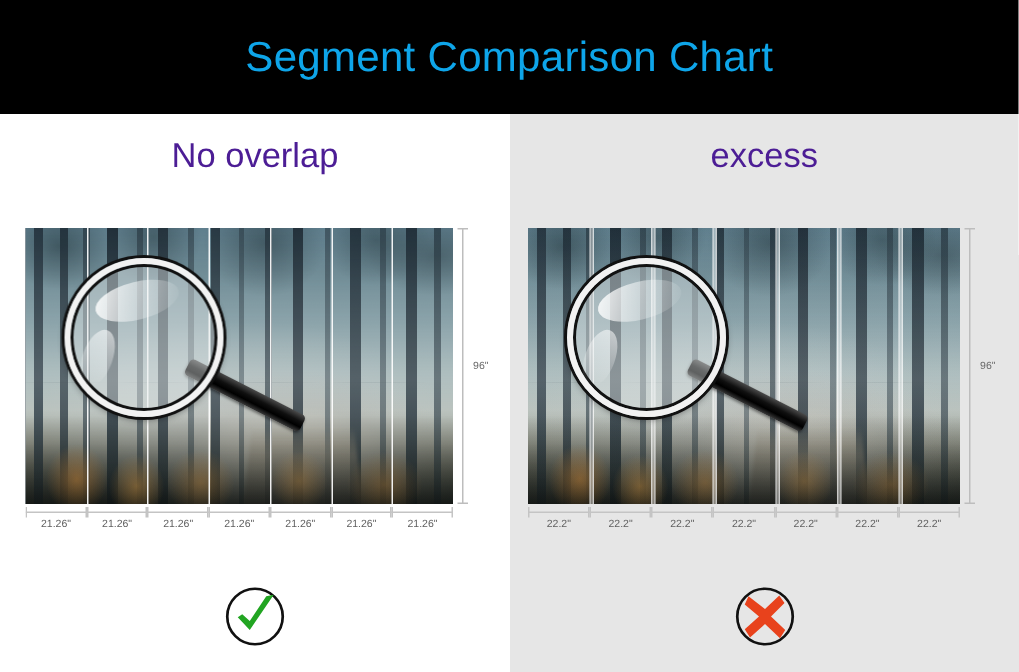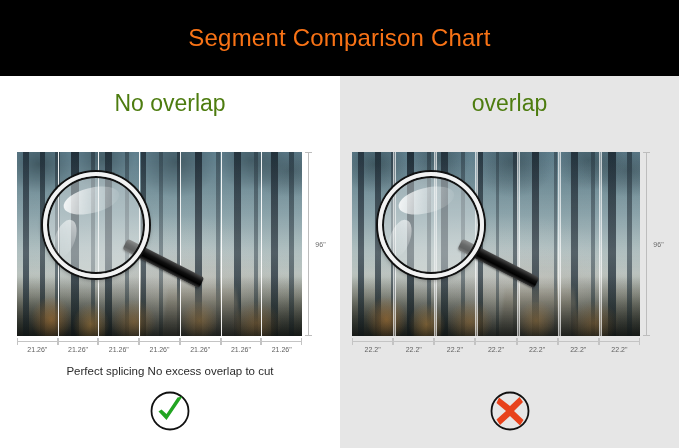--- a/index.html
+++ b/index.html
@@ -27,22 +27,22 @@
     left: 0;
     top: 0;
     width: 679px;
     height: 76px;
     background: #000000;
     display: flex;
     align-items: center;
     justify-content: center;
   }
   .title-text {
-    color: #f97316;
-    font-size: 24px;
+    color: #0ea5e9;
+    font-size: 28px;
     font-weight: 400;
     letter-spacing: 0.2px;
     line-height: 1;
     white-space: nowrap;
   }
 
   
   .panels {
     position: absolute;
     left: 0;
@@ -65,21 +65,21 @@
     background: #e6e6e6;
   }
 
   .panel-heading {
     position: absolute;
     top: 16px;
     left: 0;
     width: 100%;
     text-align: center;
     font-size: 23px;
-    color: #4d7c0f;
+    color: #4c1d95;
     font-weight: 400;
     line-height: 1;
   }
 
   
   .image-block {
     position: absolute;
     top: 76px;
     left: 17px;
     width: 285px;
@@ -438,34 +438,33 @@
           <div class="dim-label">21.26"</div>
         </div>
         <div class="dim-cell">
           <div class="hline"></div>
             <div class="tick-l"></div>
             <div class="tick-r"></div>
           <div class="dim-label">21.26"</div>
         </div>
       </div>
 
-      <div class="caption">Perfect splicing No excess overlap to cut</div>
 
       <div class="status-icon">
         <svg viewBox="0 0 46 46" xmlns="http://www.w3.org/2000/svg">
           <circle cx="23" cy="23" r="18.5" fill="none" stroke="#111111" stroke-width="1.8"></circle>
           <path d="M11.5 23.5 L19.5 32 L35.5 8.5 L30.5 9.5 L19.5 26 L14.5 21.5 Z" fill="#22a522"></path>
         </svg>
       </div>
 
     </div>
 
     <div class="panel panel-right">
 
-      <div class="panel-heading">overlap</div>
+      <div class="panel-heading">excess</div>
 
       <div class="image-block">
         <div class="photo">
           <div class="sky"></div>
           <div class="canopy"></div>
           <div class="trunks"></div>
           <div class="path"></div>
           <div class="undergrowth"></div>
           <div class="mist"></div>
 

